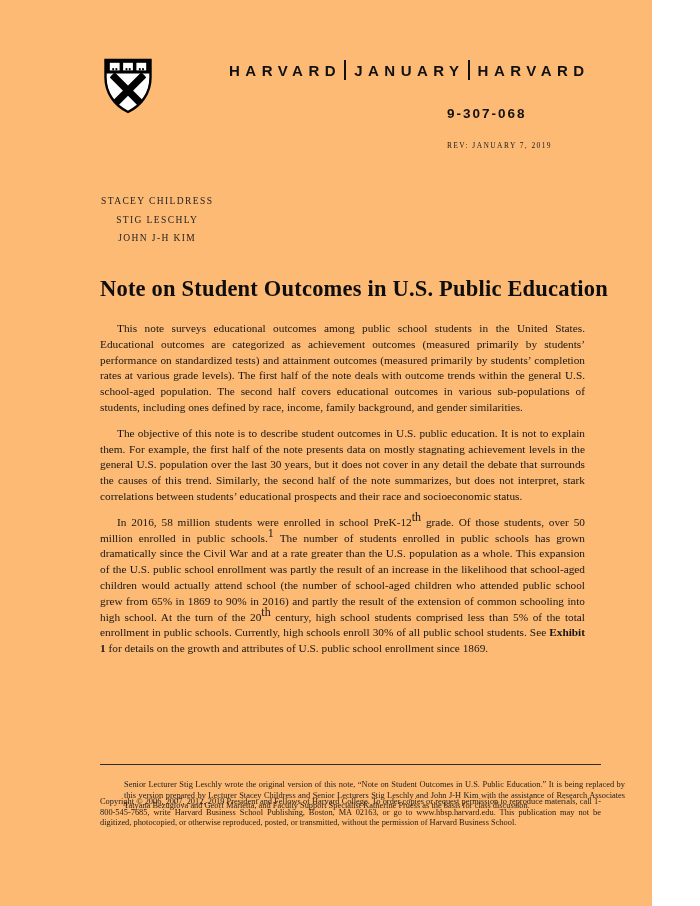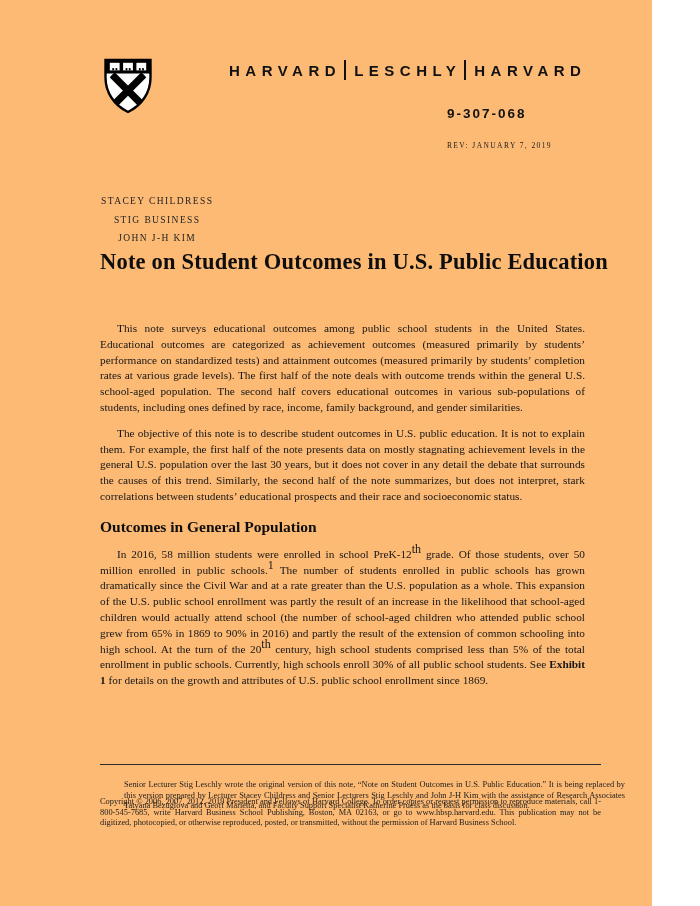--- a/index.html
+++ b/index.html
@@ -31,21 +31,21 @@
     font-size:7.5px;letter-spacing:1.4px;color:#222;
   }
   
   .authors{position:absolute;left:101px;top:192px;text-align:center;}
   .authors div{
     font-size:9.5px;letter-spacing:1.4px;color:#232323;
     line-height:18.5px;
   }
   
   .title{
-    position:absolute;left:100px;top:233px;width:512px;
+    position:absolute;left:100px;top:260px;width:512px;
     font-size:22.5px;font-weight:bold;line-height:28px;color:#0e0e0e;
     letter-spacing:0.2px;
   }
   
   .content{position:absolute;left:100px;top:321px;width:501px;}
   .content p{
     margin:0 16px 10px 0;
     font-size:11.3px;line-height:15.8px;
     text-align:justify;text-indent:17px;
     color:#161616;
@@ -95,42 +95,41 @@
       <rect x="8.5" y="16.5" width="5" height="5" fill="#000000" transform="rotate(45 11 19)"></rect>
       <rect x="36.5" y="16.5" width="5" height="5" fill="#000000" transform="rotate(45 39 19)"></rect>
       <rect x="8.5" y="43.5" width="5" height="5" fill="#000000" transform="rotate(45 11 46)"></rect>
       <rect x="36.5" y="43.5" width="5" height="5" fill="#000000" transform="rotate(45 39 46)"></rect>
     </g>
   </svg>
 
   <div class="wordmark">
     <span>HARVARD</span>
     <span class="bar"></span>
-    <span>LESCHLY</span>
+    <span>JANUARY</span>
     <span class="bar"></span>
     <span>HARVARD</span>
   </div>
 
   <div class="docmeta">
     <div class="docnum">9-307-068</div>
     <div class="rev">REV: JANUARY 7, 2019</div>
   </div>
 
   <div class="authors">
     <div>STACEY CHILDRESS</div>
-    <div>STIG BUSINESS</div>
+    <div>STIG LESCHLY</div>
     <div>JOHN J-H KIM</div>
   </div>
 
   <h1 class="title">Note on Student Outcomes in U.S. Public Education</h1>
 
   <div class="content">
     <p>This note surveys educational outcomes among public school students in the United States. Educational outcomes are categorized as achievement outcomes (measured primarily by students’ performance on standardized tests) and attainment outcomes (measured primarily by students’ completion rates at various grade levels). The first half of the note deals with outcome trends within the general U.S. school-aged population. The second half covers educational outcomes in various sub-populations of students, including ones defined by race, income, family background, and gender similarities.</p>
     <p>The objective of this note is to describe student outcomes in U.S. public education. It is not to explain them. For example, the first half of the note presents data on mostly stagnating achievement levels in the general U.S. population over the last 30 years, but it does not cover in any detail the debate that surrounds the causes of this trend. Similarly, the second half of the note summarizes, but does not interpret, stark correlations between students’ educational prospects and their race and socioeconomic status.</p>
-    <h2>Outcomes in General Population</h2>
     <p><span>In 2016, 58 million students were enrolled in school PreK-12</span><sup>th</sup><span> grade. Of those students, over 50 million enrolled in public schools.</span><sup>1</sup><span> The number of students enrolled in public schools has grown dramatically since the Civil War and at a rate greater than the U.S. population as a whole. This expansion of the U.S. public school enrollment was partly the result of an increase in the likelihood that school-aged children would actually attend school (the number of school-aged children who attended public school grew from 65% in 1869 to 90% in 2016) and partly the result of the extension of common schooling into high school. At the turn of the 20</span><sup>th</sup><span> century, high school students comprised less than 5% of the total enrollment in public schools. Currently, high schools enroll 30% of all public school students. See </span><b>Exhibit 1</b><span> for details on the growth and attributes of U.S. public school enrollment since 1869.</span></p>
   </div>
 
   <div class="footrule"></div>
   <p class="footnote attribution">Senior Lecturer Stig Leschly wrote the original version of this note, “Note on Student Outcomes in U.S. Public Education.” It is being replaced by this version prepared by Lecturer Stacey Childress and Senior Lecturers Stig Leschly and John J-H Kim with the assistance of Research Associates Tatyana Bezuglova and Geoff Marietta, and Faculty Support Specialist Katherine Pruess as the basis for class discussion.</p>
   <p class="footnote copyright">Copyright © 2006, 2007, 2012, 2019 President and Fellows of Harvard College. To order copies or request permission to reproduce materials, call 1-800-545-7685, write Harvard Business School Publishing, Boston, MA 02163, or go to www.hbsp.harvard.edu. This publication may not be digitized, photocopied, or otherwise reproduced, posted, or transmitted, without the permission of Harvard Business School.</p>
 
 </div>
 
 </body></html>

